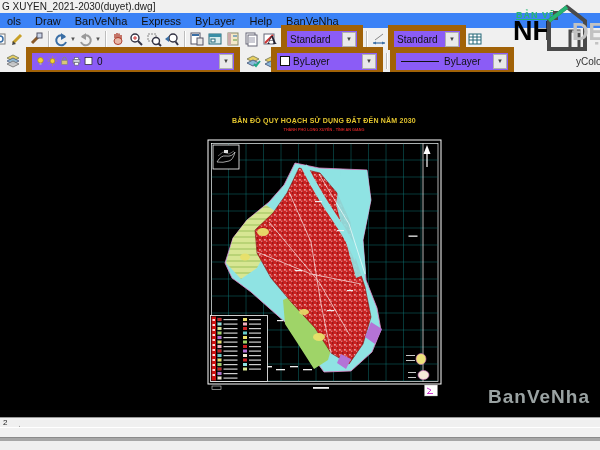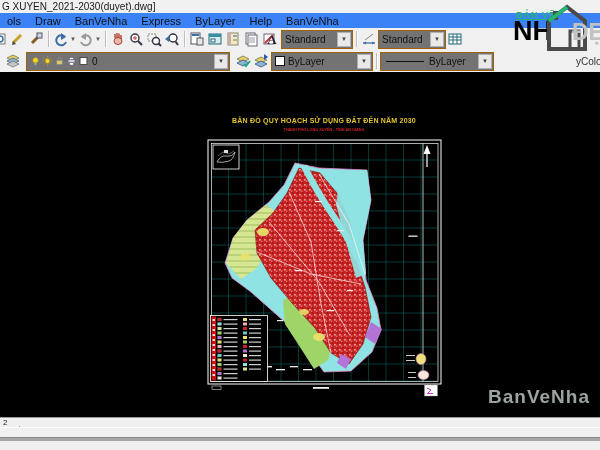--- a/index.html
+++ b/index.html
@@ -14,21 +14,21 @@
   .toolrow{position:absolute;left:0;width:600px;height:22px;background:#f0f0f0;
     border-bottom:1px solid #dcdcdc;}
   #toolrow1{top:28px;}
   #toolrow2{top:50px;border-bottom:1px solid #c8c8c8;}
   .tgroup{position:absolute;top:1px;display:flex;align-items:center;height:20px;}
   .tbtn{width:18px;height:18px;display:flex;align-items:center;justify-content:center;flex:0 0 auto;}
   .tbtn svg{display:block;}
   .caret{width:7px;height:18px;font-size:6px;color:#555;display:flex;align-items:center;flex:0 0 auto;}
   .tsep{width:1px;height:16px;background:#bdbdbd;margin:0 3px;flex:0 0 auto;
         box-shadow:1px 0 0 #ffffff;}
-  .combo{height:17px;background:#737373;border:1px solid #a16207;display:flex;align-items:center;
+  .combo{height:17px;background:#8b5cf6;border:6px solid #a16207;display:flex;align-items:center;
     font-size:10px;color:#111;padding:0 3px;position:relative;flex:0 0 auto;}
   .combo .arrow{position:absolute;right:1px;top:1px;bottom:1px;width:12px;background:#e9e9e9;
     border:1px solid #b0b0b0;display:flex;align-items:center;justify-content:center;
     font-size:6px;color:#444;}
   .combo .pad{padding-right:14px;}
   .colorsq{width:8px;height:8px;border:1px solid #111;background:#fff;margin-right:3px;flex:0 0 auto;}
   .ltline{width:38px;height:1px;background:#111;margin:0 5px 0 2px;flex:0 0 auto;}
   .miniicons{display:flex;align-items:center;gap:1px;margin-right:3px;}
   #plotstyle-frag{position:absolute;left:576px;top:56px;font-size:10px;color:#333;z-index:60;}
   

